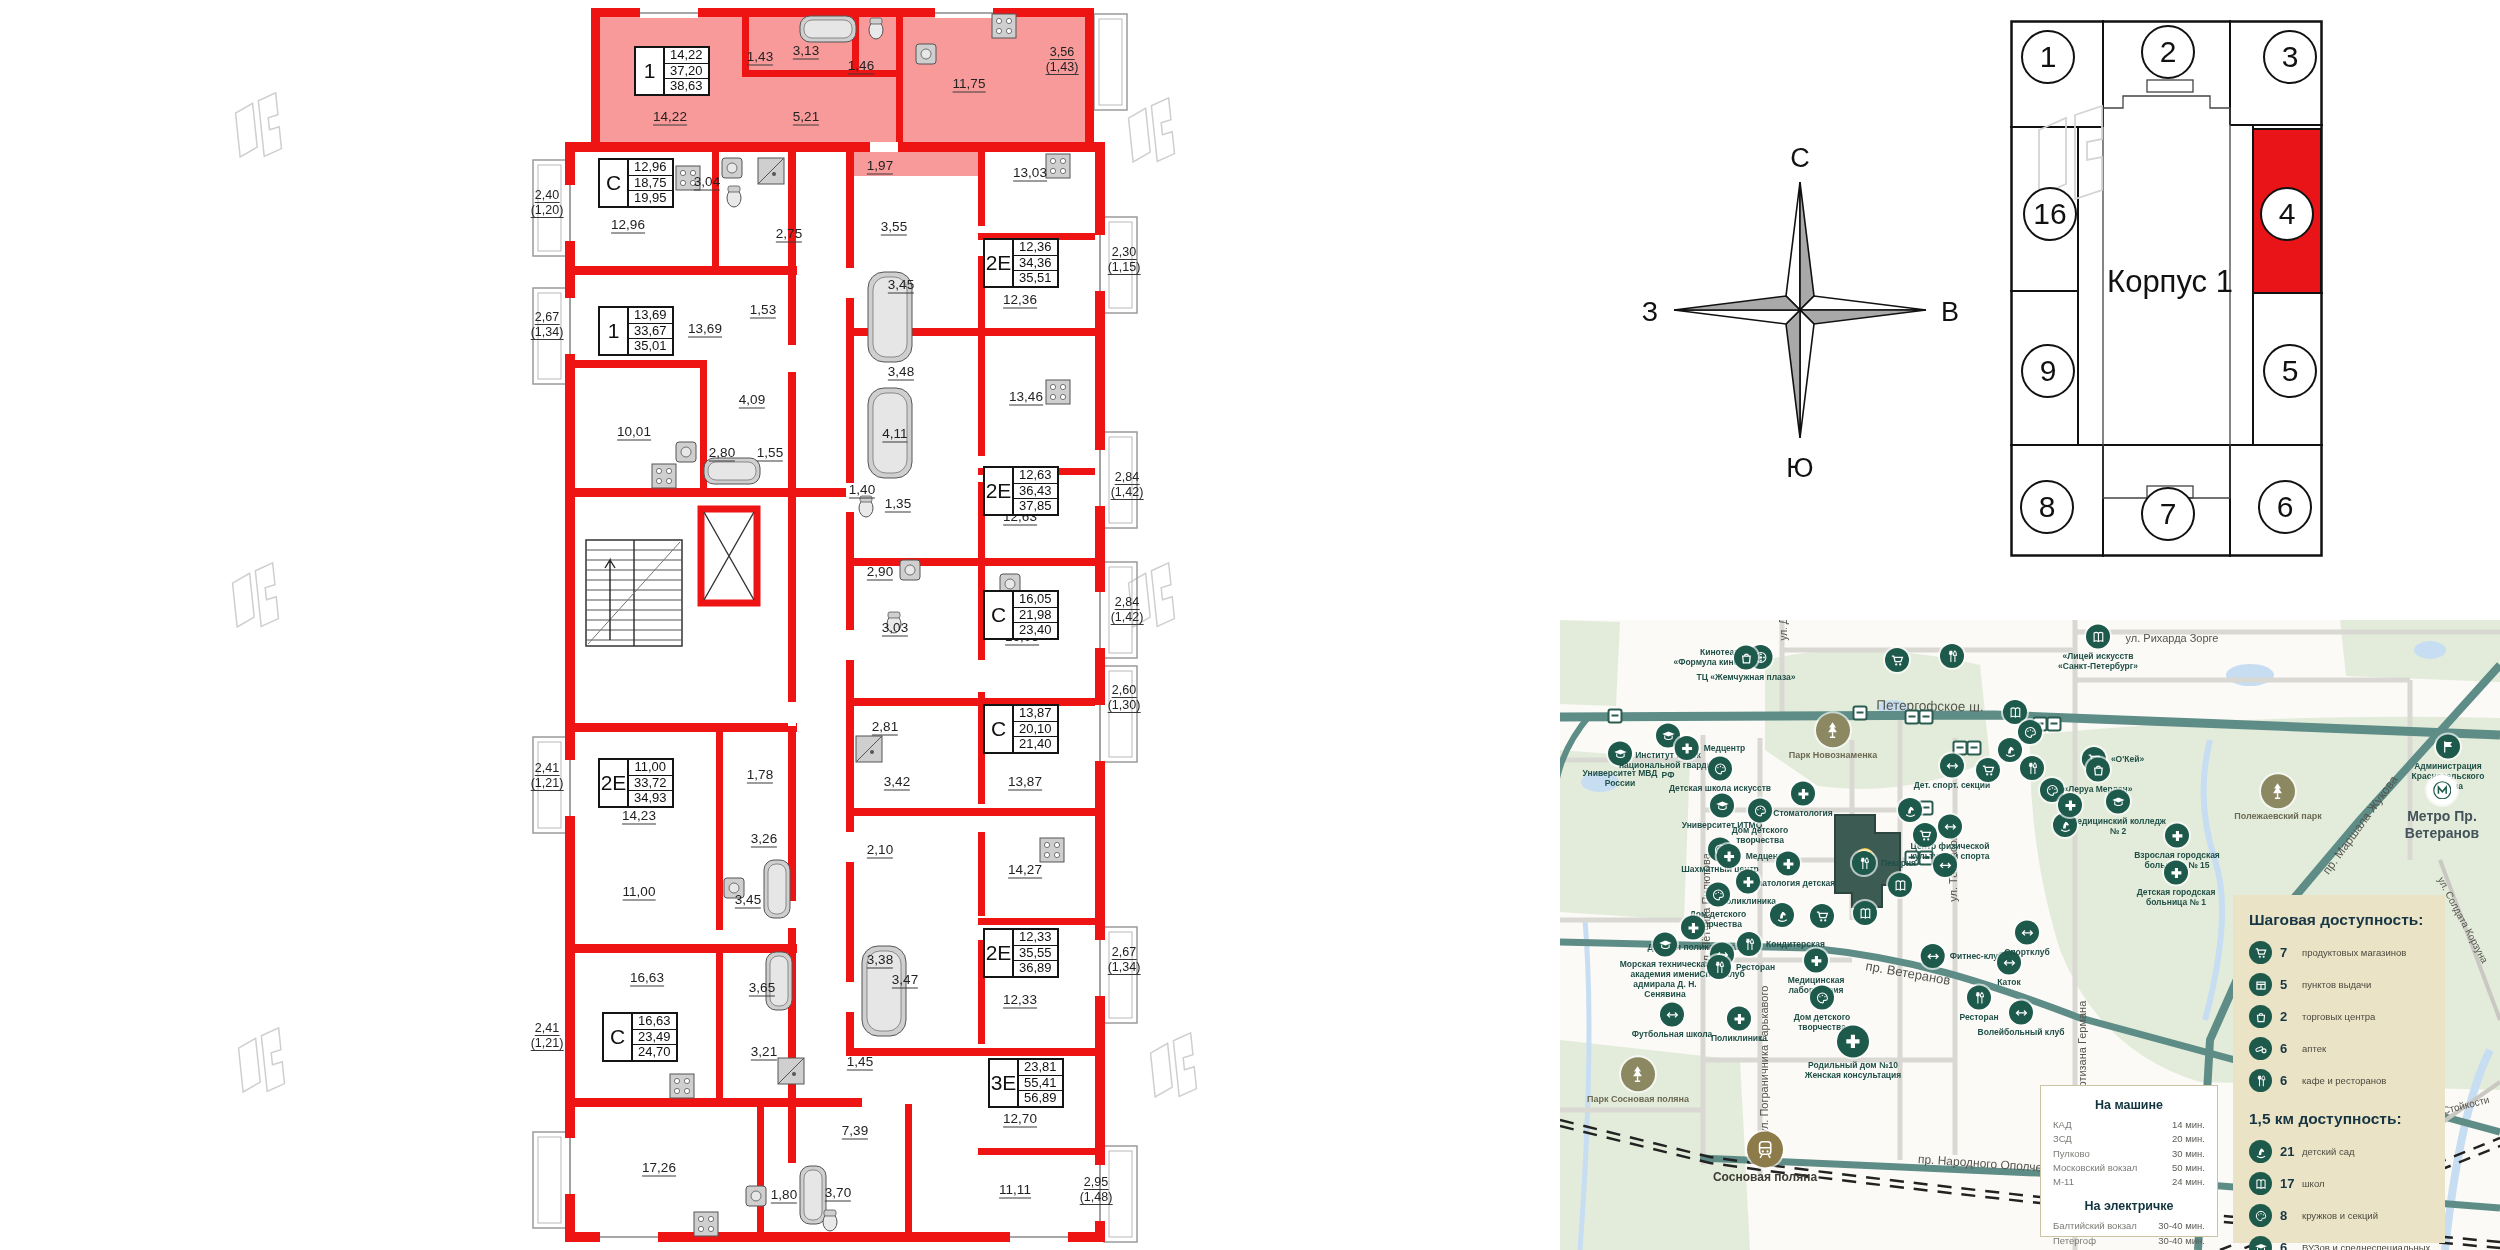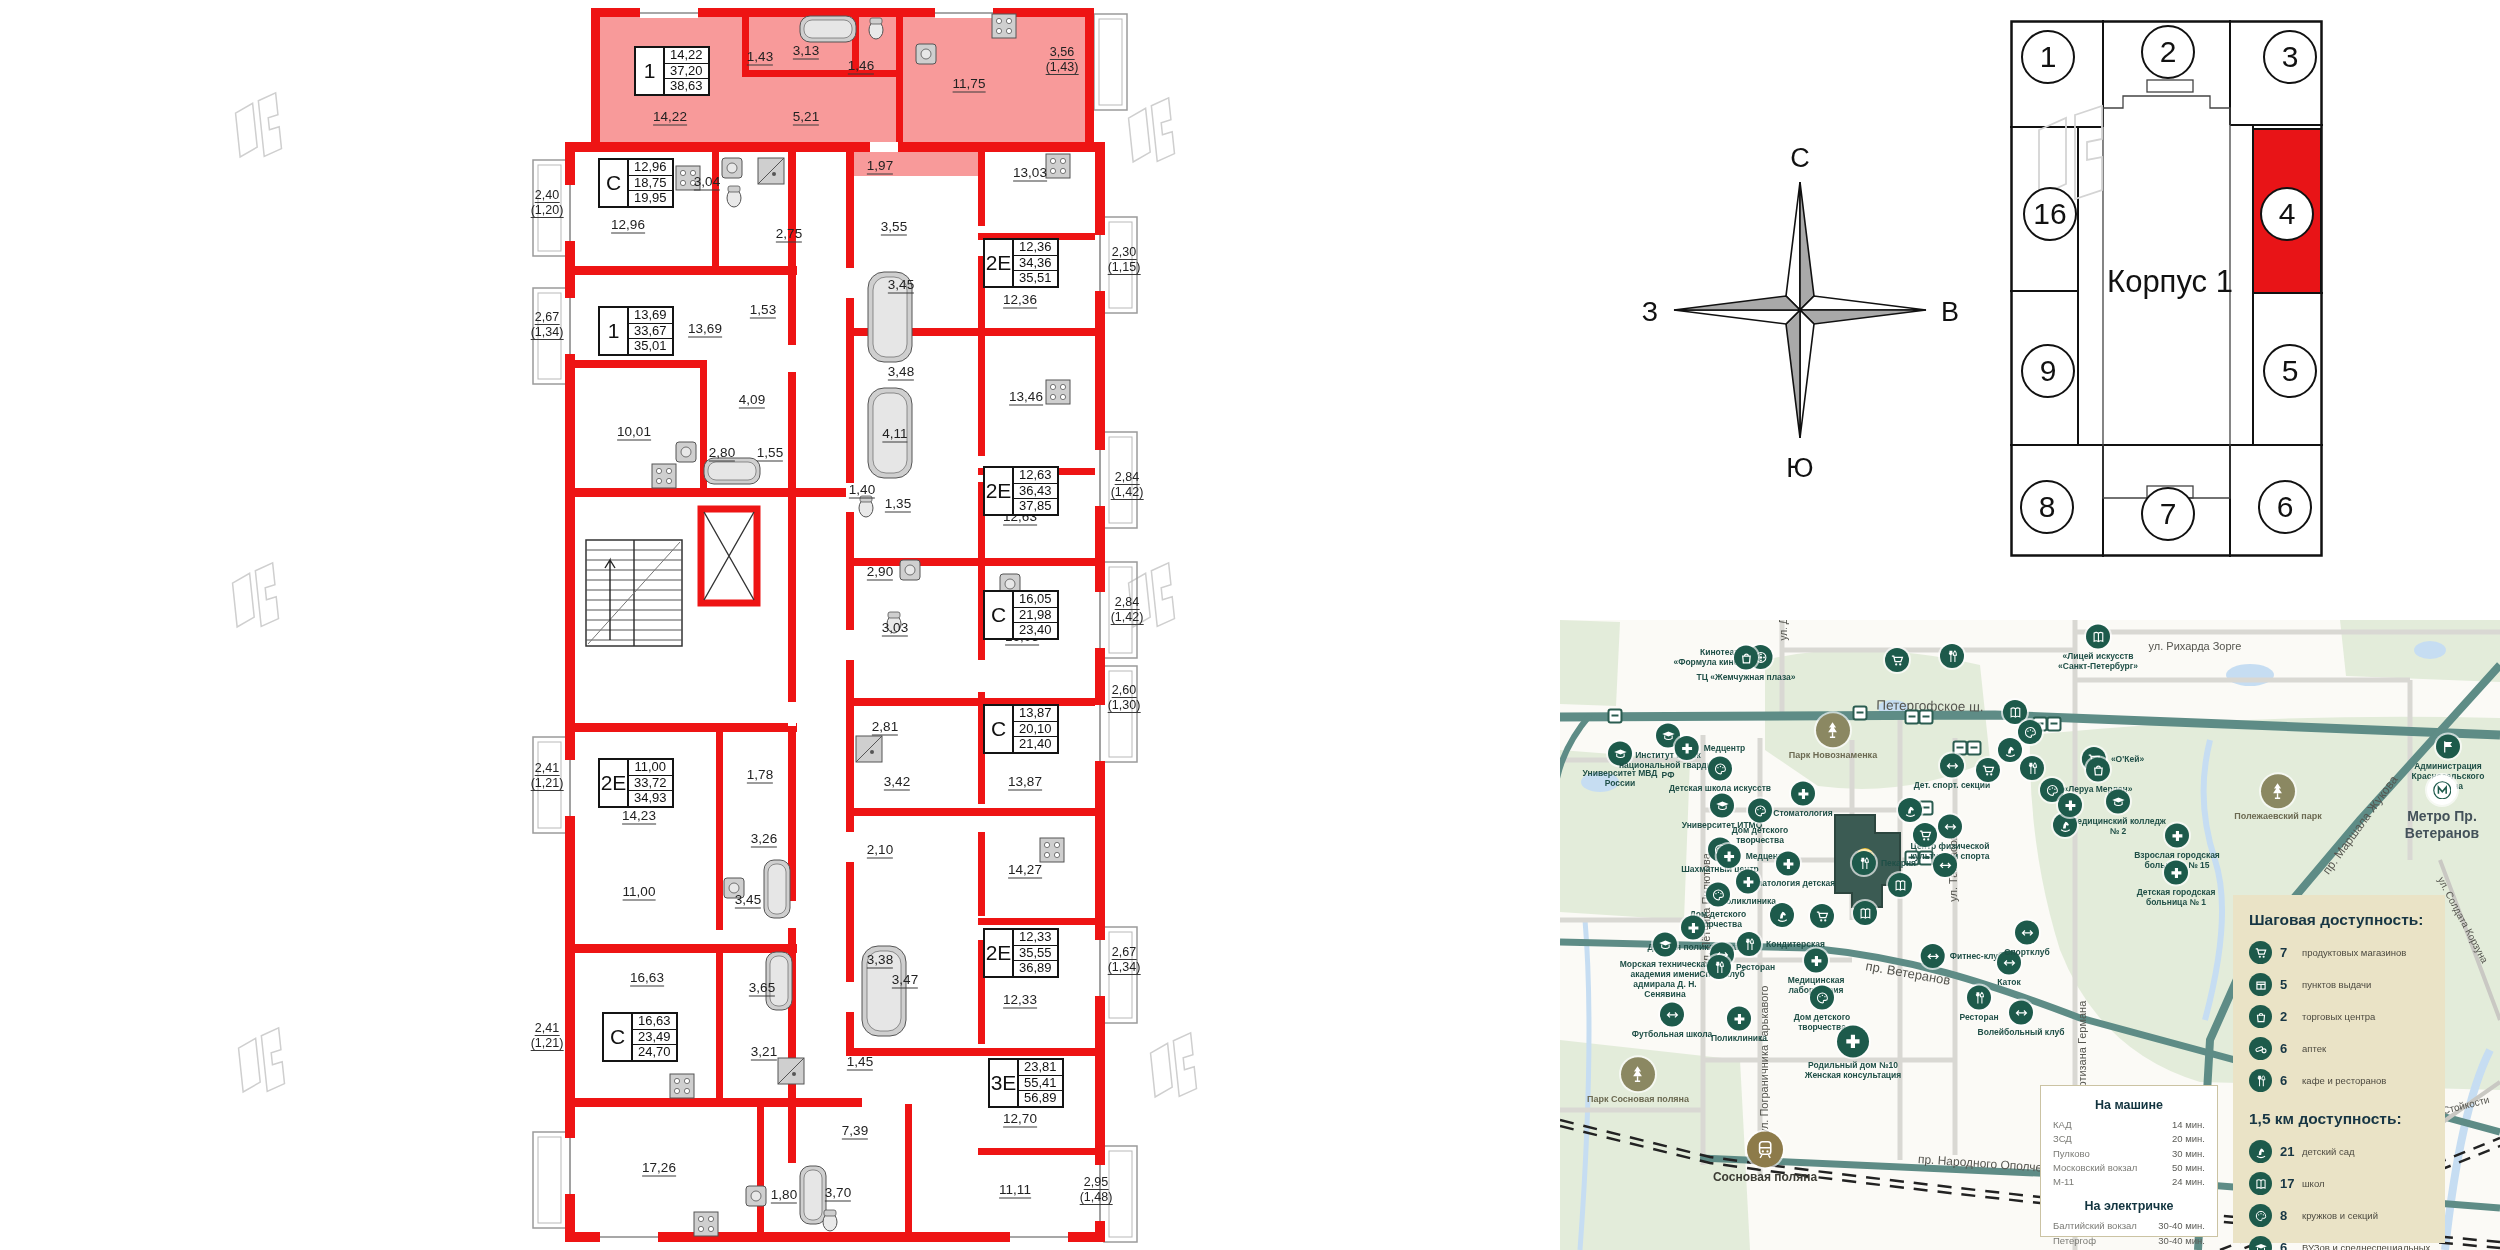--- a/index.html
+++ b/index.html
@@ -536,21 +536,21 @@
       </g>
 
       <g>
         <path d="M275 195 h40 v18 h25 v52 h-18 v22 h-30 v-14 h-17 Z" fill="#3b5b53" stroke="#2c463f" stroke-width="2"></path>
         <circle cx="305" cy="237" r="9" fill="#f2c335"></circle>
         <path d="M300 240 q3 -10 12 -8 q-2 6 -7 7 q3 1 5 4 q-7 2 -10 -3 Z" fill="#8a6d14"></path>
       </g>
     </svg>
     <div id="map-overlays">
         <div class="street-label" style="left: 370px; top: 86px; font-size: 13.5px; transform: translate(-50%, -50%) rotate(1deg);">Петергофское ш.</div>
-        <div class="street-label" style="left: 612px; top: 26px; font-size: 11px; transform: translate(-50%, -50%) rotate(0deg); margin-left: 23px;">ул. Рихарда Зорге</div>
+        <div class="street-label" style="left: 612px; top: 18px; font-size: 11px; transform: translate(-50%, -50%) rotate(0deg);">ул. Рихарда Зорге</div>
         <div class="street-label" style="left: 348px; top: 353px; font-size: 13px; transform: translate(-50%, -50%) rotate(10deg);">пр. Ветеранов</div>
         <div class="street-label" style="left: 800px; top: 205px; font-size: 12px; transform: translate(-50%, -50%) rotate(-54deg);">пр. Маршала Жукова</div>
         <div class="street-label" style="left: 430px; top: 544px; font-size: 12px; transform: translate(-50%, -50%) rotate(4deg);">пр. Народного Ополчения</div>
         <div class="street-label" style="left: 146px; top: 290px; font-size: 11px; transform: translate(-50%, -50%) rotate(-90deg);">ул. Лётчика Пилютова</div>
         <div class="street-label" style="left: 204px; top: 440px; font-size: 11px; transform: translate(-50%, -50%) rotate(-90deg);">ул. Пограничника Гарькавого</div>
         <div class="street-label" style="left: 393px; top: 245px; font-size: 11px; transform: translate(-50%, -50%) rotate(-90deg);">ул. Тамбасова</div>
         <div class="street-label" style="left: 522px; top: 440px; font-size: 11px; transform: translate(-50%, -50%) rotate(-90deg);">ул. Партизана Германа</div>
         <div class="street-label" style="left: 903px; top: 300px; font-size: 10px; transform: translate(-50%, -50%) rotate(62deg);">ул. Солдата Корзуна</div>
         <div class="street-label" style="left: 898px; top: 487px; font-size: 10px; transform: translate(-50%, -50%) rotate(-14deg);">ул. Стойкости</div>
         <div class="street-label" style="left: 223px; top: 9px; font-size: 10px; transform: translate(-50%, -50%) rotate(-90deg);">ул. Д</div>

